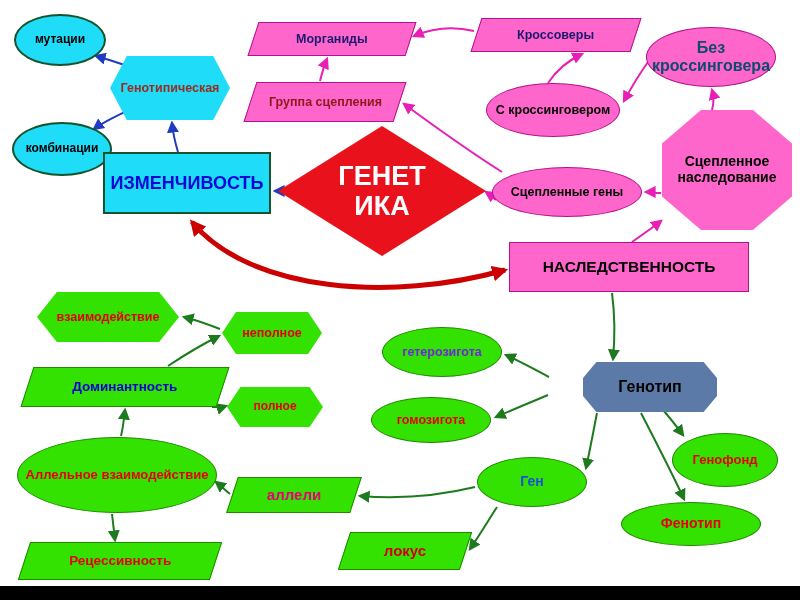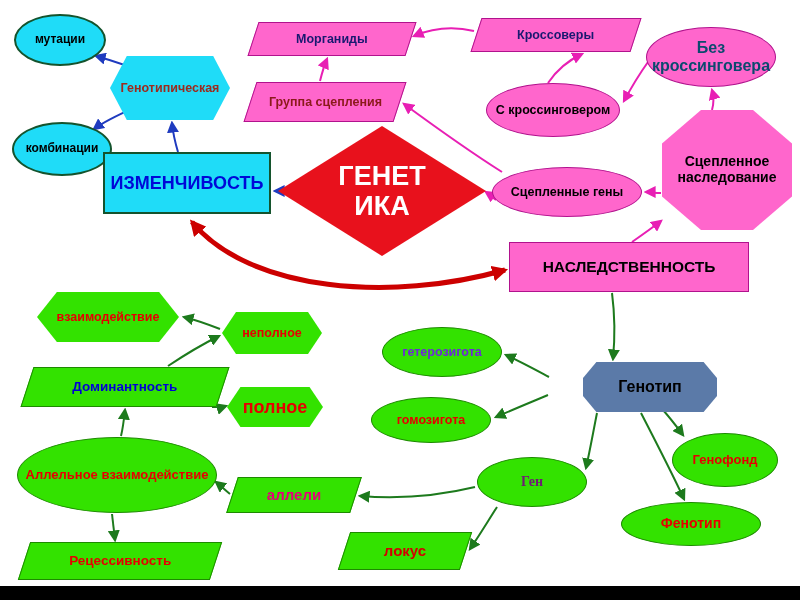--- a/index.html
+++ b/index.html
@@ -45,31 +45,31 @@
   .n-with-cross     { left:486px; top:83px;  width:134px; height:54px; font-size:12.5px; font-weight:bold; color:#000; }
   .n-linked-genes   { left:492px; top:167px; width:150px; height:50px; font-size:12.5px; font-weight:bold; color:#000; }
   .n-linked-inherit { left:662px; top:110px; width:130px; height:120px; font-size:14px; font-weight:bold; color:#000; }
   .n-heredity       { left:509px; top:242px; width:240px; height:50px; font-size:15.5px; font-weight:bold; color:#000; }
 
   
   .n-genotype     { left:547px; top:362px; width:134px; height:50px; background:#5b7aa8;
                     color:#000000; font-weight:bold; font-size:16px;margin-left:36px; }
   .n-heterozygote { left:382px; top:327px; width:120px; height:50px; font-size:12.5px; font-weight:bold; color:#6d28d9; }
   .n-homozygote   { left:371px; top:397px; width:120px; height:46px; font-size:12.5px; font-weight:bold; color:#e60000; }
-  .n-gene         { left:477px; top:457px; width:110px; height:50px; font-size:14px; font-weight:bold; color:#701a75;font-family:Liberation Serif, serif; }
+  .n-gene         { left:477px; top:457px; width:110px; height:50px; font-size:14px; font-weight:bold; color:#1d4ed8; }
   .n-gene-pool    { left:672px; top:433px; width:106px; height:54px; font-size:13px; font-weight:bold; color:#e60000; }
   .n-phenotype    { left:621px; top:502px; width:140px; height:44px; font-size:14px; font-weight:bold; color:#e60000; }
   .n-locus        { left:344px; top:532px; width:122px; height:38px; font-size:15px; font-weight:bold; color:#d40000; }
   .n-alleles      { left:232px; top:477px; width:124px; height:36px; font-size:15px; font-weight:bold; color:#e6007a; }
   .n-allelic      { left:17px;  top:437px; width:200px; height:76px; font-size:13px; font-weight:bold; color:#e60000; }
   .n-recessive    { left:24px;  top:542px; width:192px; height:38px; font-size:13.5px; font-weight:bold; color:#e60000; }
   .n-dominance    { left:27px;  top:367px; width:196px; height:40px; font-size:13.5px; font-weight:bold; color:#0000d7; }
   .n-codominance  { left:37px;  top:292px; width:142px; height:50px; font-size:12.5px; font-weight:bold; color:#e60000; }
   .n-incomplete   { left:222px; top:312px; width:100px; height:42px; font-size:12.5px; font-weight:bold; color:#e60000; }
-  .n-complete     { left:227px; top:387px; width:96px;  height:40px; font-size:18px; font-weight:bold; color:#e60000; }
+  .n-complete     { left:227px; top:387px; width:96px;  height:40px; font-size:12px; font-weight:bold; color:#e60000; }
 
   .bottom-bar { position:absolute; left:0; bottom:0; width:800px; height:14px; background:#000; }
 </style>
 </head>
 <body>
 
 <div class="stage">
 
   <svg class="arrows" viewBox="0 0 800 600" xmlns="http://www.w3.org/2000/svg">
     <defs>

